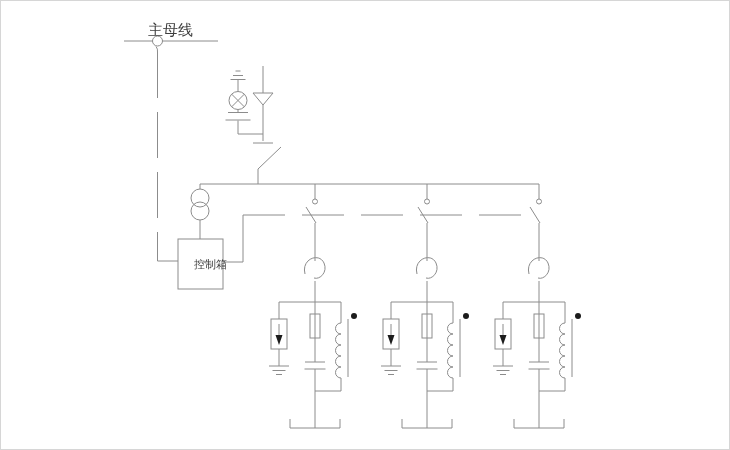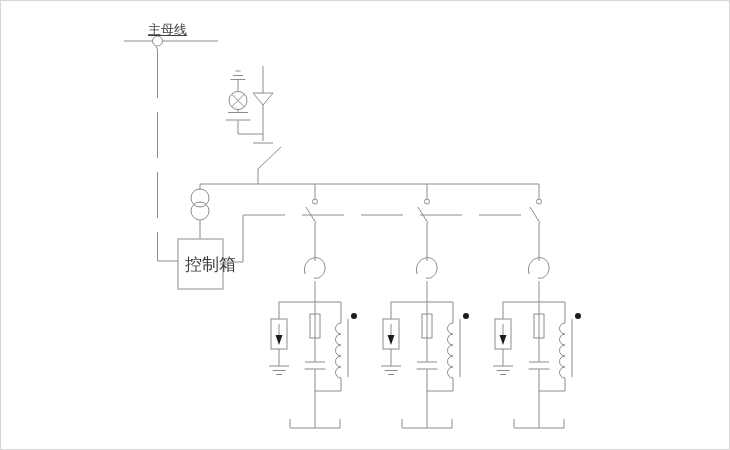--- a/index.html
+++ b/index.html
@@ -1,20 +1,20 @@
 <!DOCTYPE html>
 <html><head>
 <meta charset="utf-8">
 <style>
   html,body{margin:0;padding:0;background:#fff;font-family:"Liberation Sans","DejaVu Sans",sans-serif;}
   #stage{position:relative;width:728px;height:448px;background:#ffffff;border:1px solid #d6d6d6;overflow:hidden;}
   svg{position:absolute;left:0;top:0;}
   .lbl{position:absolute;color:#3d3d3d;white-space:nowrap;}
-  .lbl-busbar{left:147px;top:20px;font-size:13px;text-decoration:underline;}
-  .lbl-box{left:177px;top:238px;width:65px;height:50px;display:flex;align-items:center;justify-content:center;font-size:17px;}
+  .lbl-busbar{left:147px;top:20px;font-size:15px;}
+  .lbl-box{left:177px;top:238px;width:65px;height:50px;display:flex;align-items:center;justify-content:center;font-size:11px;}
   .stroke{fill:none;stroke:#8c8c8c;stroke-width:1;}
   .fillwhite{fill:#ffffff;stroke:#8c8c8c;stroke-width:1;}
   .dark{fill:#1c1c1c;stroke:none;}
 </style>
 </head>
 <body>
 
 <div id="stage">
 
   <svg width="728" height="448" viewBox="0 0 728 448">

